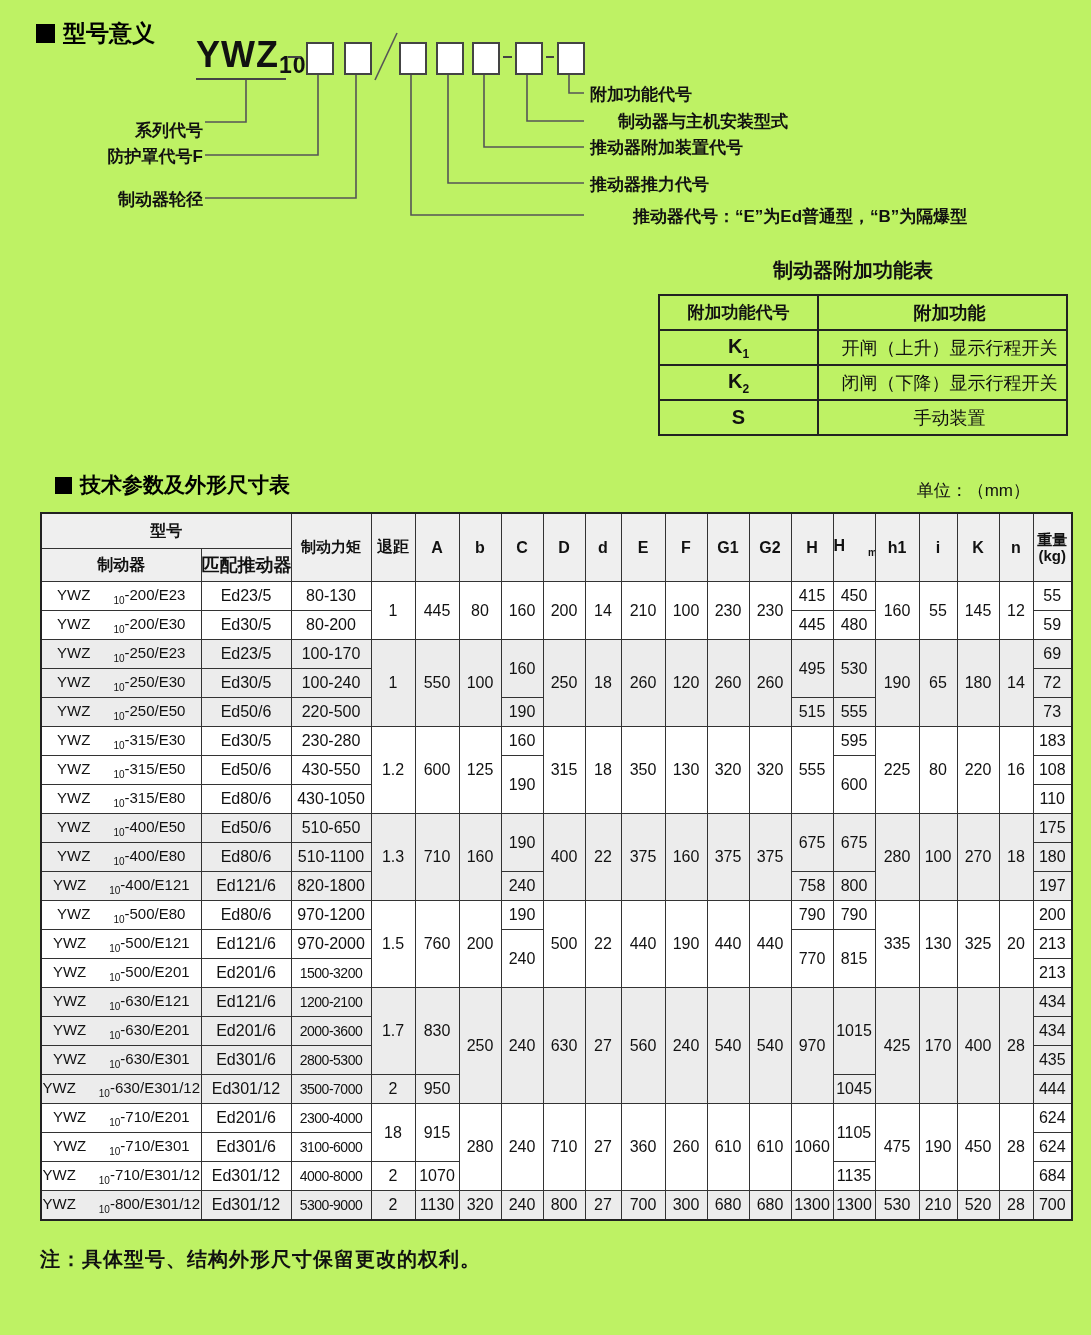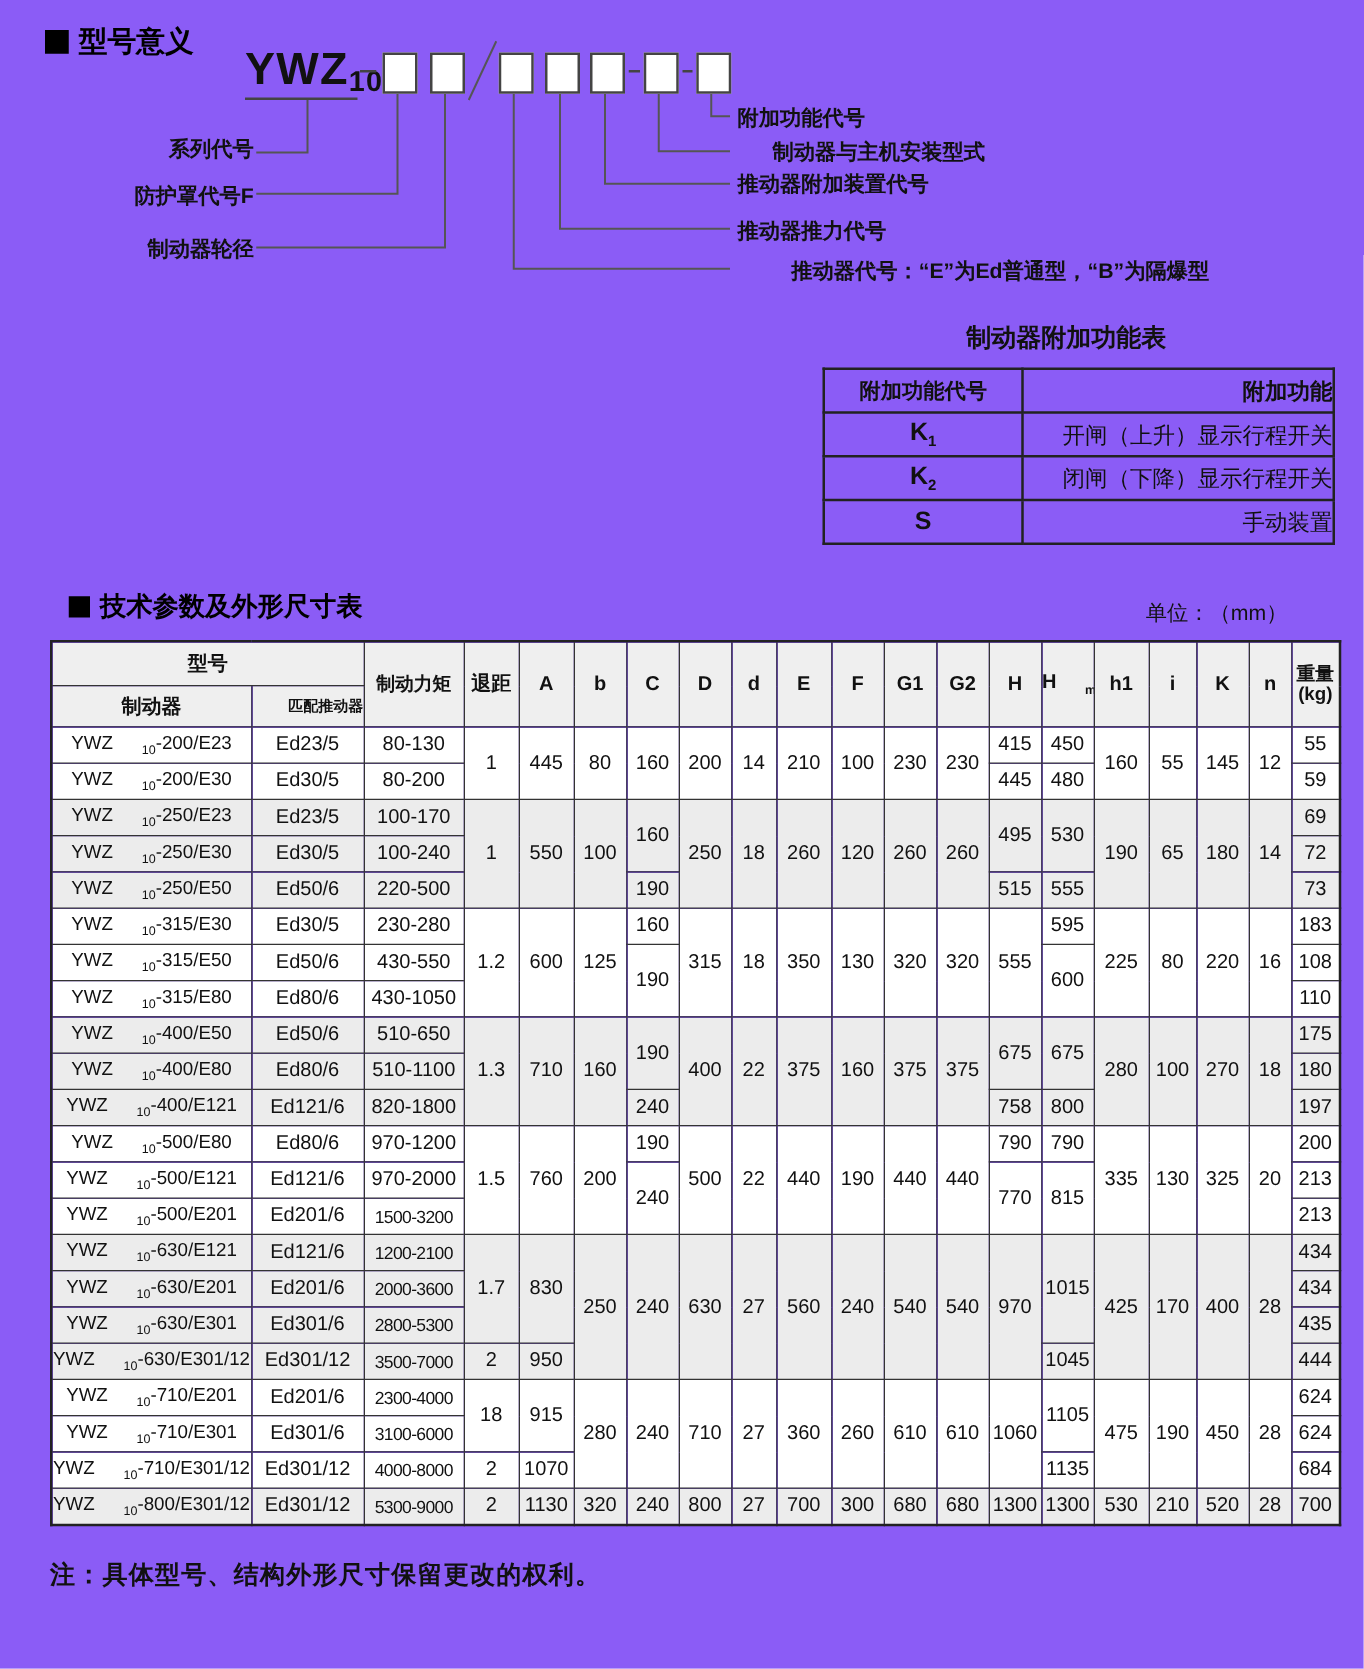--- a/index.html
+++ b/index.html
@@ -1,16 +1,16 @@
 <!DOCTYPE html>
 <html><head>
 <meta charset="utf-8">
 <style>
   html,body{margin:0;padding:0;background:#fff;}
-  .page{position:relative;width:1091px;height:1335px;background:#8b5cf6;
+  .page{position:relative;width:1091px;height:1335px;background:#bef264;
         font-family:"Liberation Sans","DejaVu Sans",sans-serif;color:#111;overflow:hidden;}
   .sec-title{position:absolute;display:flex;align-items:center;font-weight:bold;color:#000;}
   .sq{display:inline-block;background:#000;margin-right:8px;}
   .t1{left:36px;top:18px;font-size:23px;}
   .t1 .sq{width:19px;height:19px;}
   .t2{left:55px;top:471px;font-size:21px;}
   .t2 .sq{width:17px;height:17px;}
   .unit{position:absolute;left:860px;top:479px;width:170px;text-align:right;font-size:17px;color:#111;}
 
   
@@ -24,21 +24,21 @@
   .llab{width:147px;text-align:right;}
   .svglayer{position:absolute;left:0;top:0;}
 
   
   .func-title{position:absolute;left:658px;top:257px;width:390px;text-align:center;
               font-size:20px;font-weight:bold;}
   .func-table{position:absolute;left:658px;top:294px;border-collapse:collapse;table-layout:fixed;width:390px;}
   .func-table td,.func-table th{border:2px solid #222;height:33px;font-size:18px;color:#111;
               font-weight:normal;padding:0;}
   .func-table .c1{width:157px;text-align:center;}
-  .func-table .c2{width:233px;text-align:right;padding-left:14px;}
+  .func-table .c2{width:233px;text-align:center;padding-left:14px;}
   .func-table th.c2{font-weight:bold;}
   .func-table th.c1{font-weight:bold;font-size:17px;}
   .func-table sub{font-size:12px;}
   .func-table td.c1{font-size:20px;font-weight:bold;}
 
   
   .spec-wrap{position:absolute;left:40px;top:512px;}
   .spec-table{border-collapse:collapse;table-layout:fixed;width:1021px;border:2px solid #222;}
   .spec-table th,.spec-table td{border:1px solid #333;padding:0;text-align:center;vertical-align:middle;
       font-size:16px;color:#111;overflow:hidden;white-space:nowrap;}
@@ -85,21 +85,21 @@
     <div class="fbox" style="left:306px;"></div>
     <div class="fbox" style="left:344px;"></div>
     <div class="fbox" style="left:399px;"></div>
     <div class="fbox" style="left:436px;"></div>
     <div class="fbox" style="left:472px;"></div>
     <div class="dash" style="left:503px;width:9px;"></div>
     <div class="fbox" style="left:515px;"></div>
     <div class="dash" style="left:546px;width:8px;"></div>
     <div class="fbox" style="left:557px;"></div>
 
-    <div class="dlabel llab" style="left:56px;top:108px;font-family:Liberation Mono, monospace;">系列代号</div>
+    <div class="dlabel llab" style="left:56px;top:119px;font-family:Liberation Mono, monospace;">系列代号</div>
     <div class="dlabel llab" style="left:56px;top:145px;">防护罩代号F</div>
     <div class="dlabel llab" style="left:56px;top:188px;">制动器轮径</div>
 
     <div class="dlabel" style="left:590px;top:83px;">附加功能代号</div>
     <div class="dlabel" style="left:618px;top:110px;">制动器与主机安装型式</div>
     <div class="dlabel" style="left:590px;top:136px;">推动器附加装置代号</div>
     <div class="dlabel" style="left:590px;top:173px;">推动器推力代号</div>
     <div class="dlabel" style="left:590px;top:205px;margin-left:43px;">推动器代号：“E”为Ed普通型，“B”为隔爆型</div>
   </div>
 
@@ -177,21 +177,21 @@
           <th rowspan="2">i</th>
           <th rowspan="2">K</th>
           <th rowspan="2">n</th>
           <th rowspan="2" class="wt">
               <span class="l1">重量</span>
               <span class="l2">(kg)</span>
             </th>
         </tr>
         <tr class="h2">
           <th>制动器</th>
-          <th style="font-size:12px;text-align:right;">匹配推动器</th>
+          <th style="font-size:18px;">匹配推动器</th>
         </tr>
       </thead>
       <tbody id="spec-body">
           <tr>
             <td class="model">YWZ<sub>10</sub>-200/E23</td>
             <td>Ed23/5</td>
             <td>80-130</td>
             <td rowspan="2">1</td>
             <td rowspan="2">445</td>
             <td rowspan="2">80</td>

